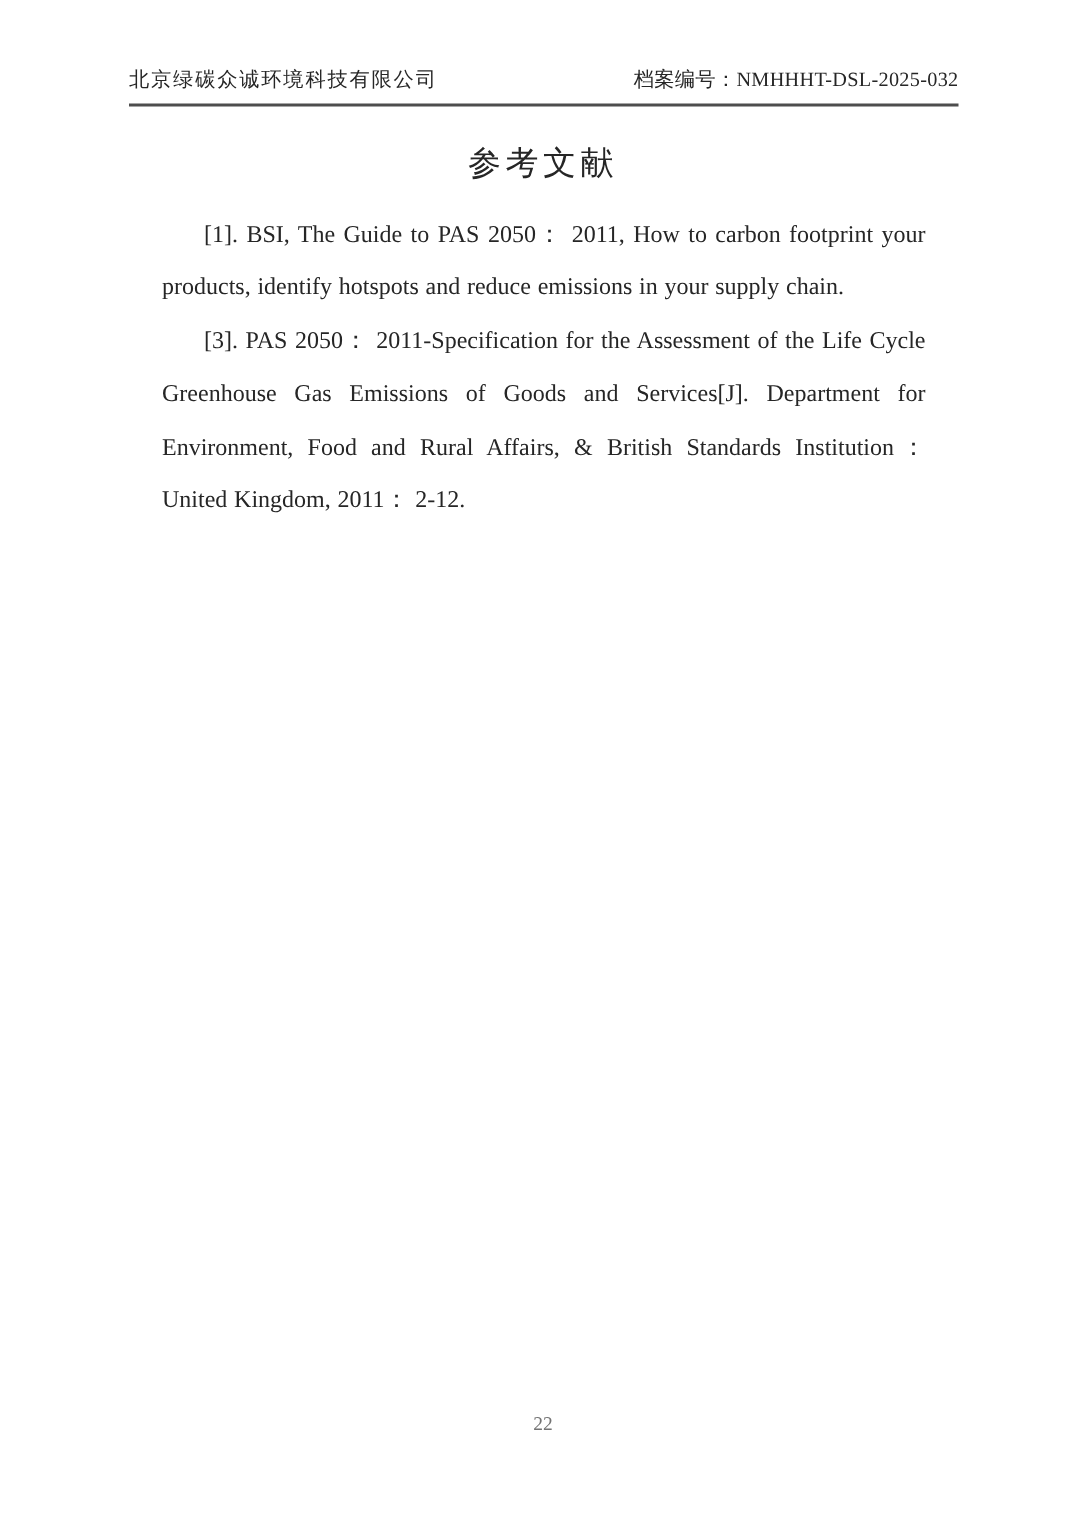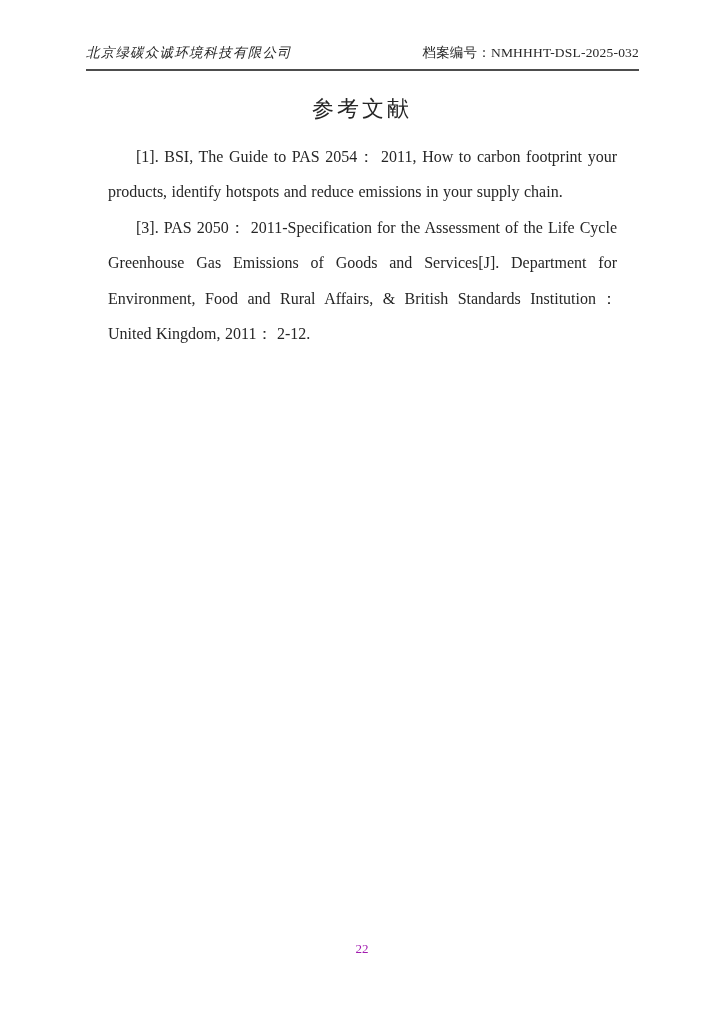--- a/index.html
+++ b/index.html
@@ -25,21 +25,20 @@
     justify-content: space-between;
     align-items: flex-end;
     padding-bottom: 7px;
     border-bottom: 2px solid #4d4d4d;
     font-size: 13.5px;
     line-height: 18px;
     white-space: nowrap;
   }
   .header .company {
     letter-spacing: 1.2px;
-    font-style: italic;
   }
   .header .docnum {
     letter-spacing: 0.2px;
   }
   .doc-title {
     position: absolute;
     top: 94px;
     left: 0;
     width: 100%;
     text-align: center;
@@ -62,39 +61,39 @@
     margin: 0;
     text-indent: 28px;
   }
   .footer {
     position: absolute;
     top: 941px;
     left: 0;
     width: 100%;
     text-align: center;
     font-size: 13px;
-    color: #a21caf;
+    color: #737373;
   }
 </style>
 </head>
 <body>
 
 <div class="page">
 
   <div class="header">
     <span class="company">北京绿碳众诚环境科技有限公司</span>
     <span class="docnum">
       <span>档案编号：</span><span>NMHHHT-DSL-2025-032</span>
     </span>
   </div>
 
   <div class="doc-title">参考文献</div>
 
   <div class="body-text">
-    <p>[1]. BSI, The Guide to PAS 2054： 2011, How to carbon footprint your products, identify hotspots and reduce emissions in your supply chain.</p>
+    <p>[1]. BSI, The Guide to PAS 2050： 2011, How to carbon footprint your products, identify hotspots and reduce emissions in your supply chain.</p>
     <p>[3]. PAS 2050： 2011-Specification for the Assessment of the Life Cycle Greenhouse Gas Emissions of Goods and Services[J]. Department for Environment, Food and Rural Affairs, &amp; British Standards Institution： United Kingdom, 2011： 2-12.</p>
   </div>
 
   <div class="footer">
     <span>22</span>
   </div>
 
 </div>
 
 </body></html>

